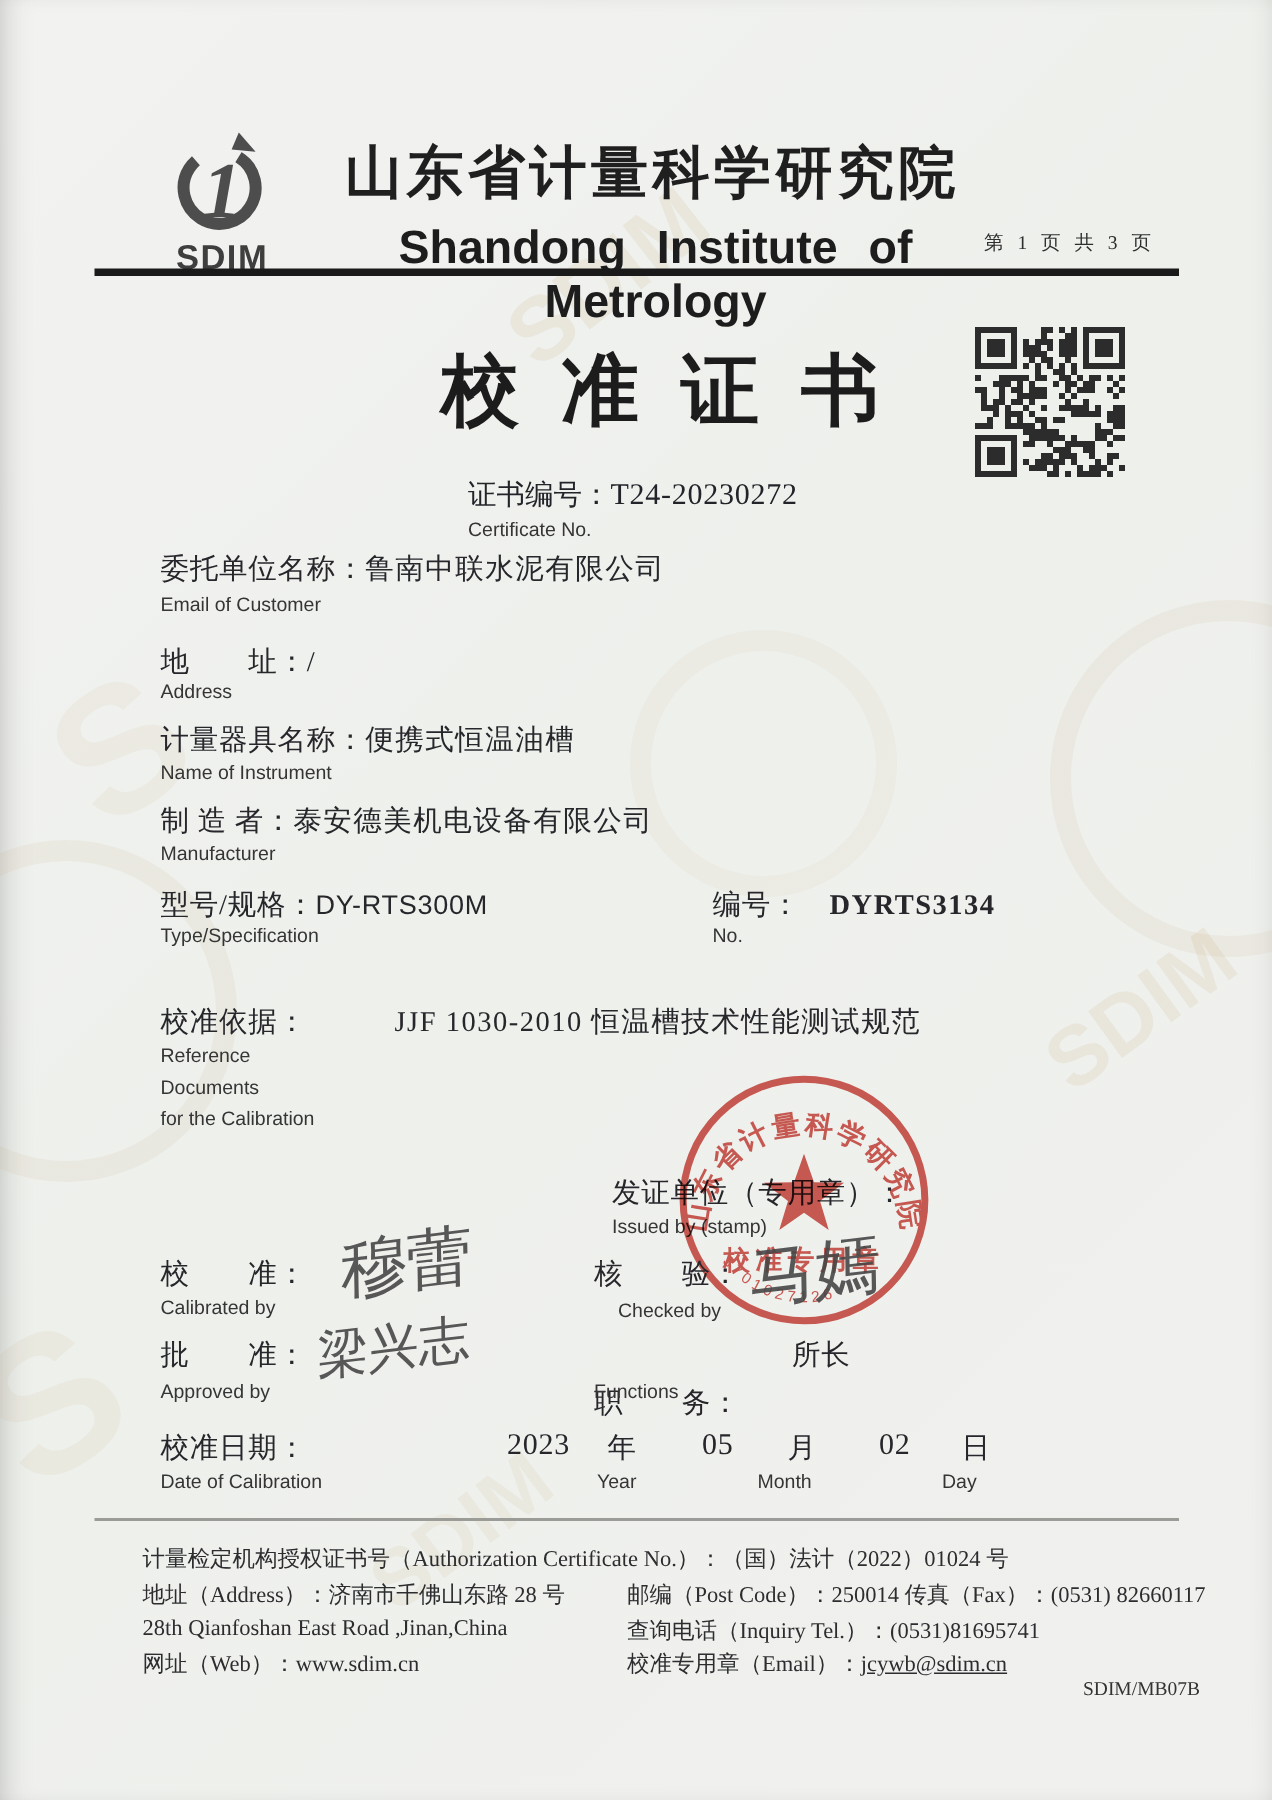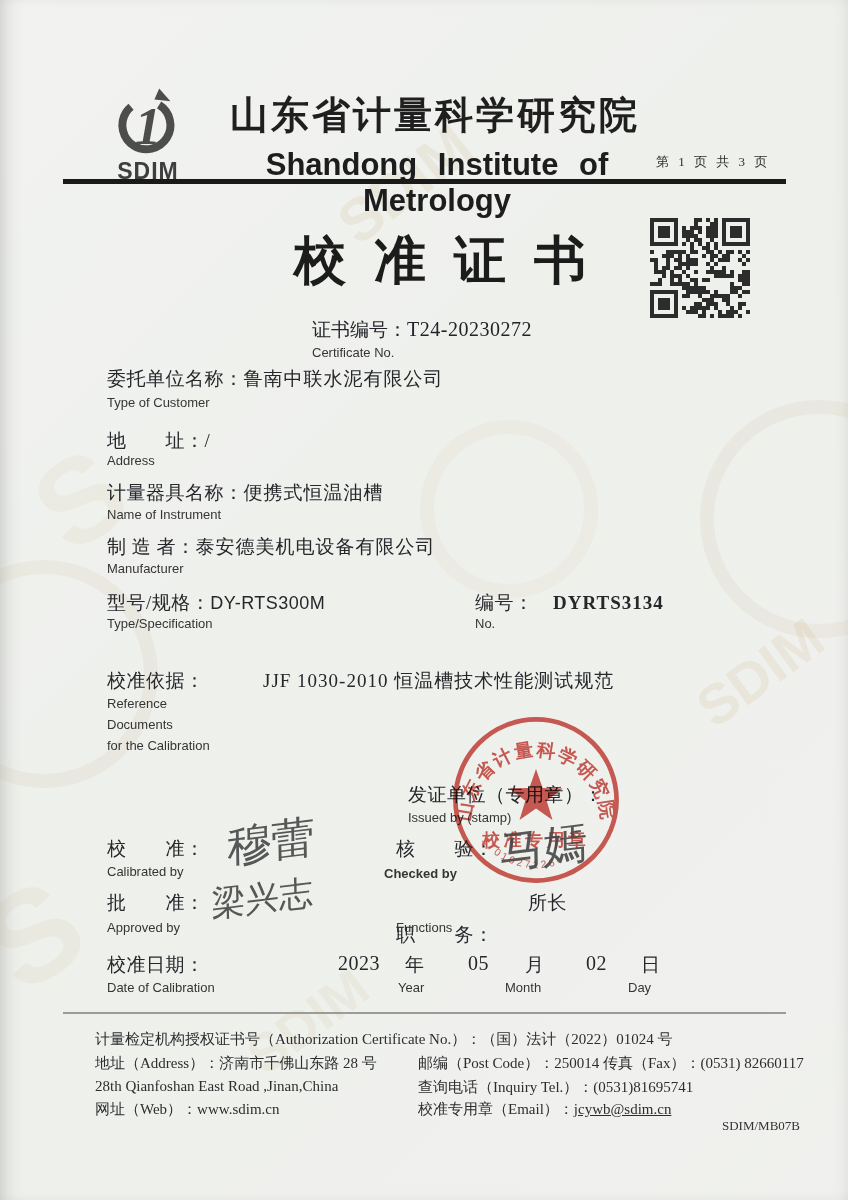--- a/index.html
+++ b/index.html
@@ -303,21 +303,21 @@
       <rect x="8" y="80" width="12" height="12"></rect>
     </svg>
   <div class="abs certno">
     <span>证书编号：</span><b>T24-20230272</b>
   </div>
   <div class="en-sub certno-en">Certificate No.</div>
 
   <div class="cnline" style="left:107px;top:366px;">
     <span>委托单位名称：</span><span class="val">鲁南中联水泥有限公司</span>
   </div>
-  <div class="en-sub" style="left:107px;top:395px;">Type of Customer</div>
+  <div class="en-sub" style="left:107px;top:395px;">Email of Customer</div>
 
   <div class="cnline" style="left:107px;top:428px;">
     <span>地　　址：</span><span class="val">/</span>
   </div>
   <div class="en-sub" style="left:107px;top:453px;">Address</div>
 
   <div class="cnline" style="left:107px;top:480px;">
     <span>计量器具名称：</span><span class="val">便携式恒温油槽</span>
   </div>
   <div class="en-sub" style="left:107px;top:507px;">Name of Instrument</div>
@@ -360,21 +360,21 @@
     <text font-size="11" fill="#cc4038" letter-spacing="3" font-family="Liberation Sans, sans-serif">
       <textPath href="#arcBottom" startOffset="8%">3701027126</textPath>
     </text>
   </svg>
 
   <div class="cnline" style="left:107px;top:836px;">校　　准：</div>
   <div class="en-sub" style="left:107px;top:864px;">Calibrated by</div>
   <div class="sig" style="left:228px;top:818px;font-size:44px;">穆蕾</div>
 
   <div class="cnline" style="left:396px;top:836px;">核　　验：</div>
-  <div class="en-sub" style="left:384px;top:866px;font-weight:bold;">Checked by</div>
+  <div class="en-sub" style="left:412px;top:866px;">Checked by</div>
   <div class="sig" style="left:500px;top:824px;font-size:44px;">马嫣</div>
 
   <div class="cnline" style="left:107px;top:890px;">批　　准：</div>
   <div class="en-sub" style="left:107px;top:920px;">Approved by</div>
   <div class="sig" style="left:212px;top:882px;font-size:34px;">梁兴志</div>
 
   <div class="cnline" style="left:396px;top:890px;margin-top:32px;">职　　务：</div>
   <div class="en-sub" style="left:396px;top:920px;">Functions</div>
   <div class="cnline" style="left:528px;top:890px;">所长</div>
 

